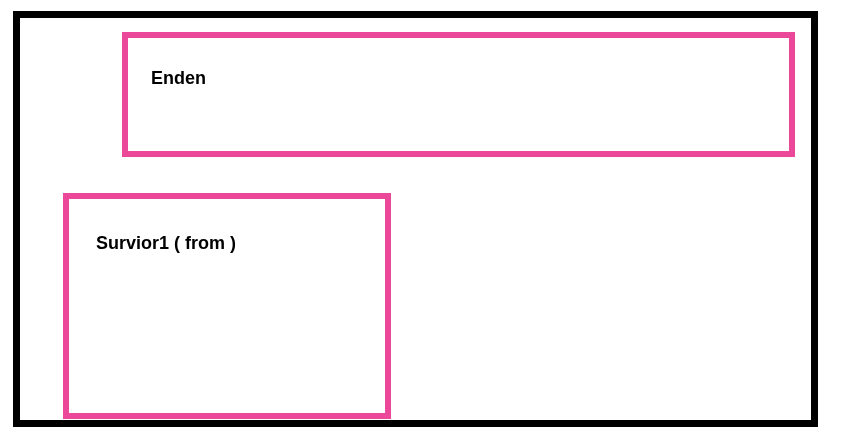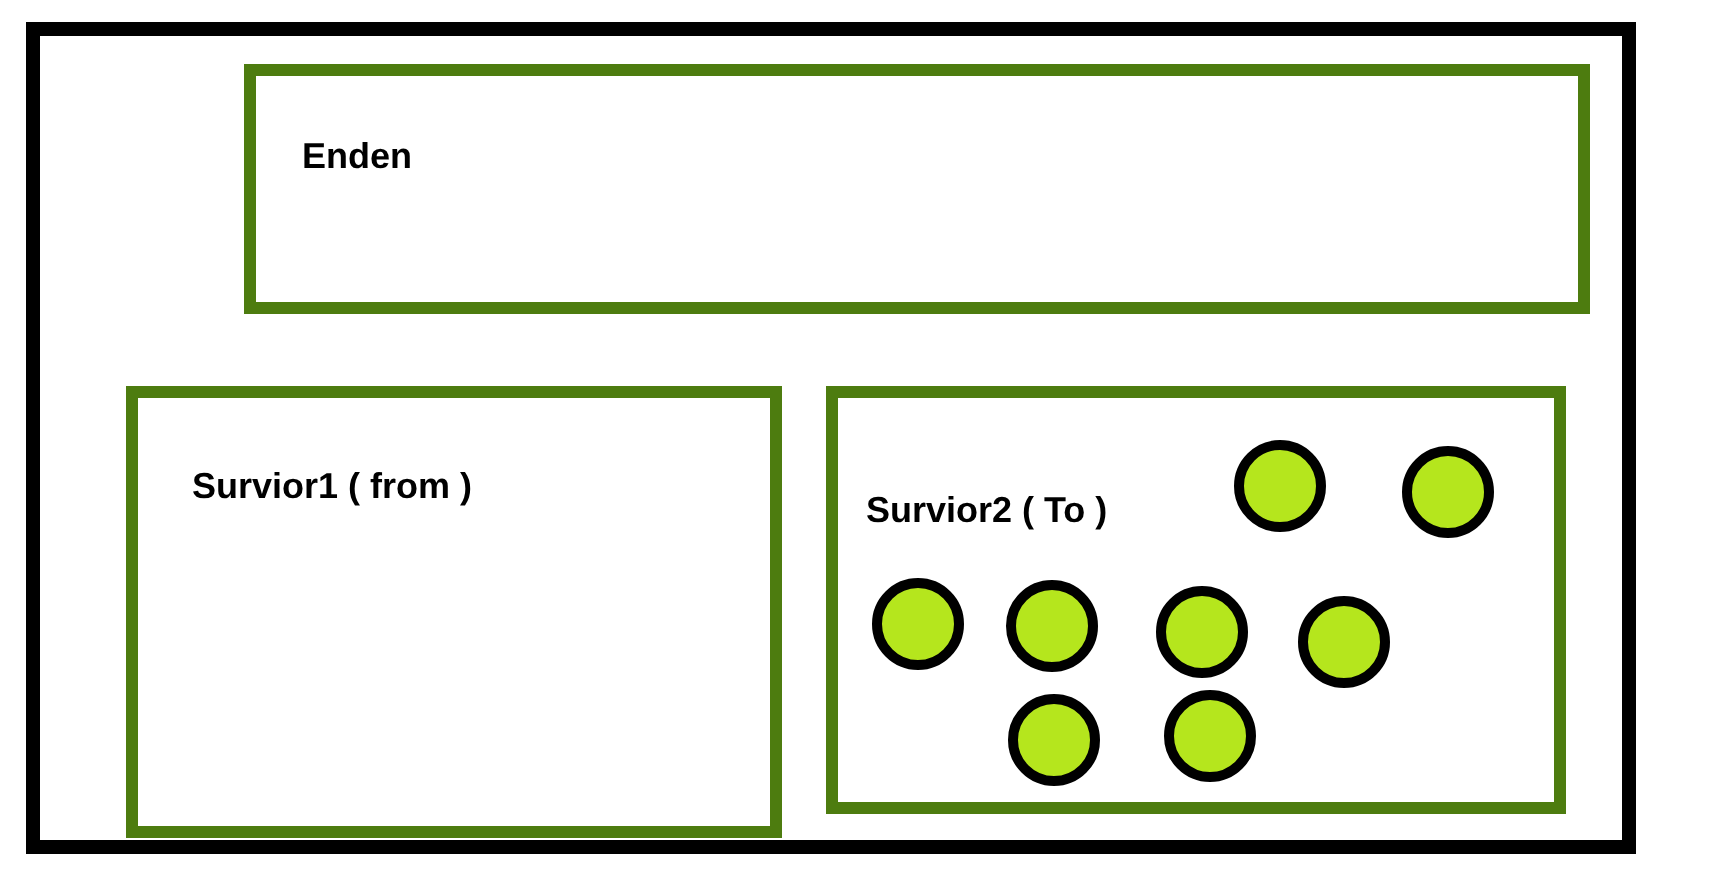--- a/index.html
+++ b/index.html
@@ -20,21 +20,21 @@
     left: 13px;
     top: 11px;
     width: 805px;
     height: 416px;
     border: 7px solid #000000;
     box-sizing: border-box;
     background: #ffffff;
   }
   .box {
     position: absolute;
-    border: 6px solid #4d7c0f;
+    border: 6px solid #ec4899;
     box-sizing: border-box;
     background: #ffffff;
   }
   .box-enden {
     left: 122px;
     top: 32px;
     width: 673px;
     height: 125px;
   }
   .box-survior1 {
@@ -79,27 +79,14 @@
   <div class="outer-frame"></div>
 
   <div class="box box-enden">
     <span class="label">Enden</span>
   </div>
 
   <div class="box box-survior1">
     <span class="label">Survior1 ( from )</span>
   </div>
 
-  <div class="box box-survior2">
-    <span class="label">Survior2 ( To )</span>
-    <div class="token-layer">
-        <div class="token" style="left: 198px; top: 21px; width: 46px; height: 46px; border-width: 5px; border-color: rgb(0, 0, 0); background: rgb(181, 230, 29);"></div>
-        <div class="token" style="left: 282px; top: 24px; width: 46px; height: 46px; border-width: 5px; border-color: rgb(0, 0, 0); background: rgb(181, 230, 29);"></div>
-        <div class="token" style="left: 17px; top: 90px; width: 46px; height: 46px; border-width: 5px; border-color: rgb(0, 0, 0); background: rgb(181, 230, 29);"></div>
-        <div class="token" style="left: 84px; top: 91px; width: 46px; height: 46px; border-width: 5px; border-color: rgb(0, 0, 0); background: rgb(181, 230, 29);"></div>
-        <div class="token" style="left: 159px; top: 94px; width: 46px; height: 46px; border-width: 5px; border-color: rgb(0, 0, 0); background: rgb(181, 230, 29);"></div>
-        <div class="token" style="left: 230px; top: 99px; width: 46px; height: 46px; border-width: 5px; border-color: rgb(0, 0, 0); background: rgb(181, 230, 29);"></div>
-        <div class="token" style="left: 85px; top: 148px; width: 46px; height: 46px; border-width: 5px; border-color: rgb(0, 0, 0); background: rgb(181, 230, 29);"></div>
-        <div class="token" style="left: 163px; top: 146px; width: 46px; height: 46px; border-width: 5px; border-color: rgb(0, 0, 0); background: rgb(181, 230, 29);"></div>
-      </div>
-  </div>
 
 </div>
 
 </body></html>

